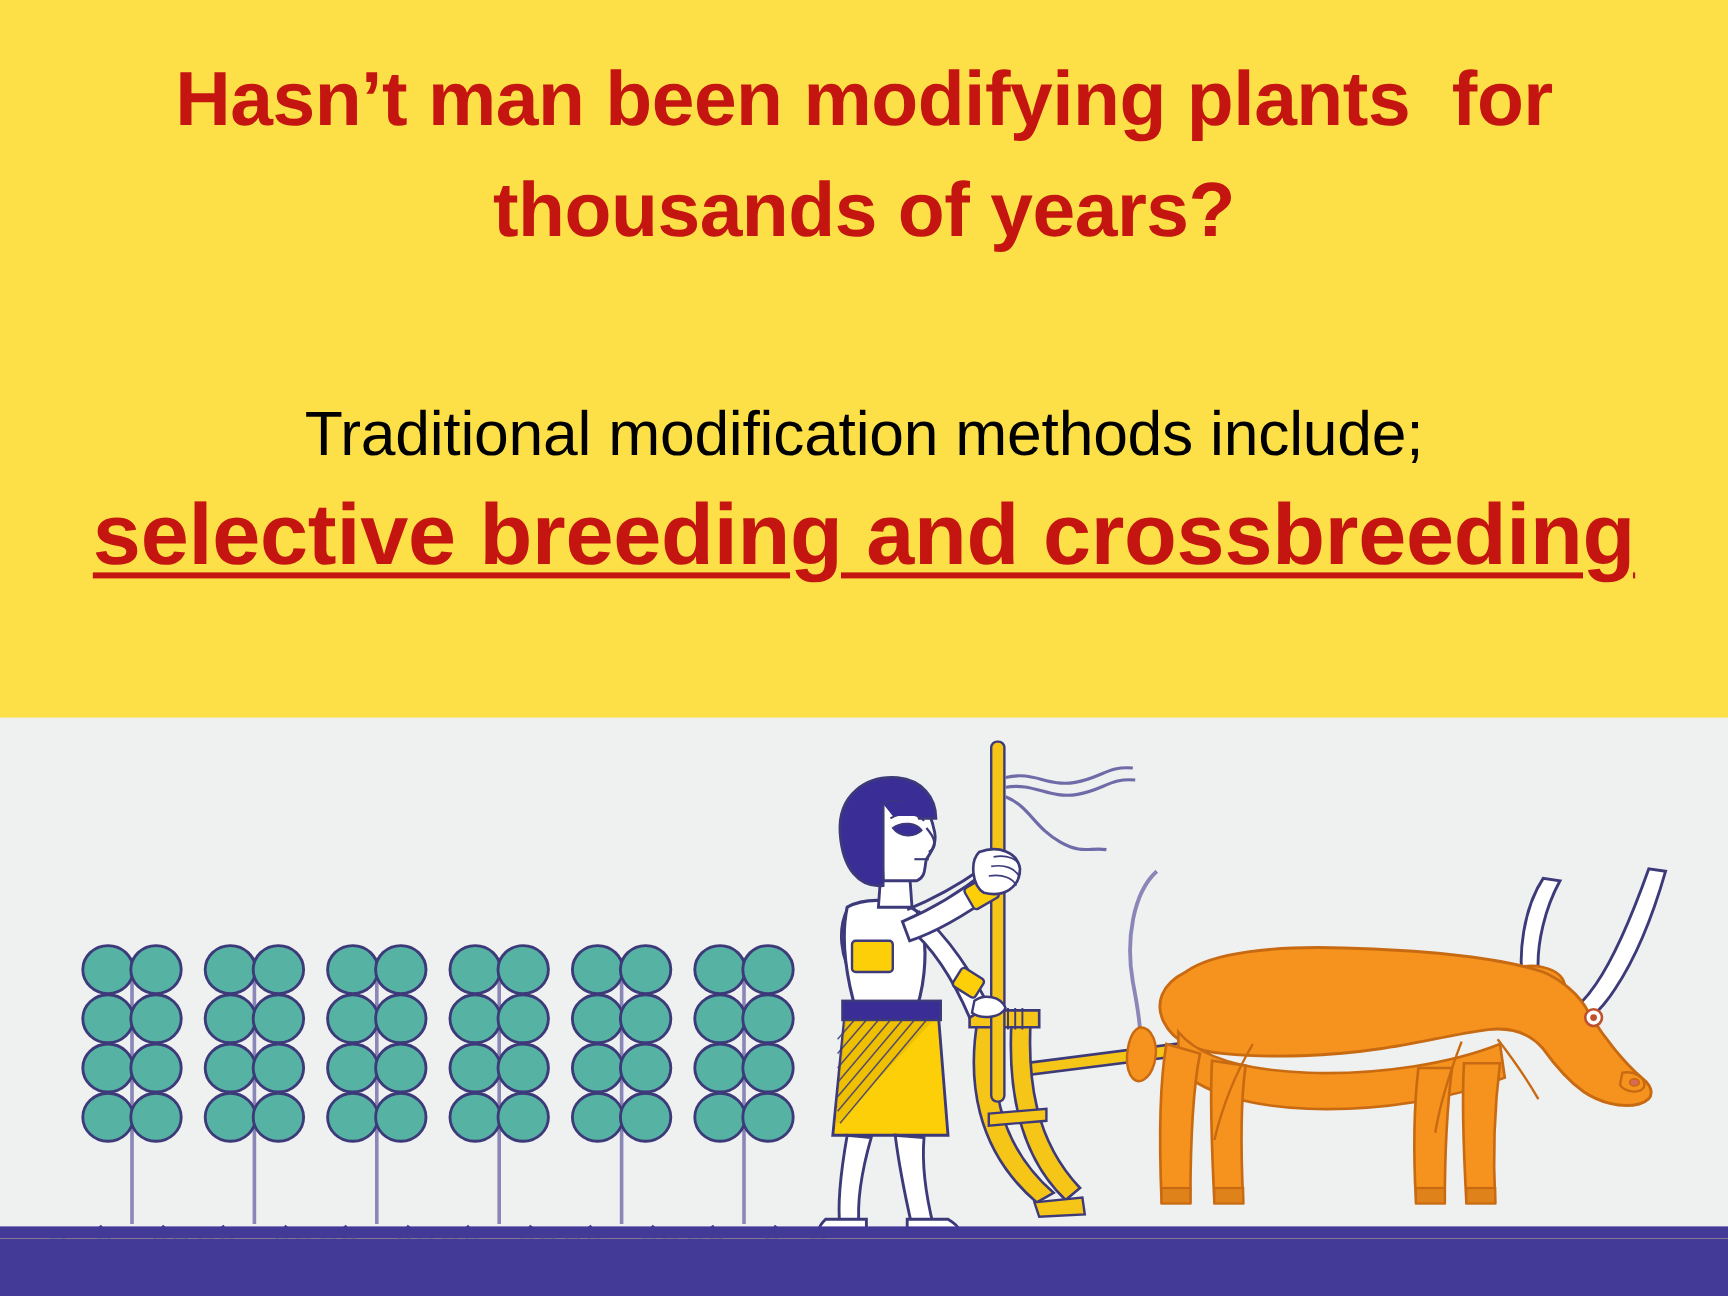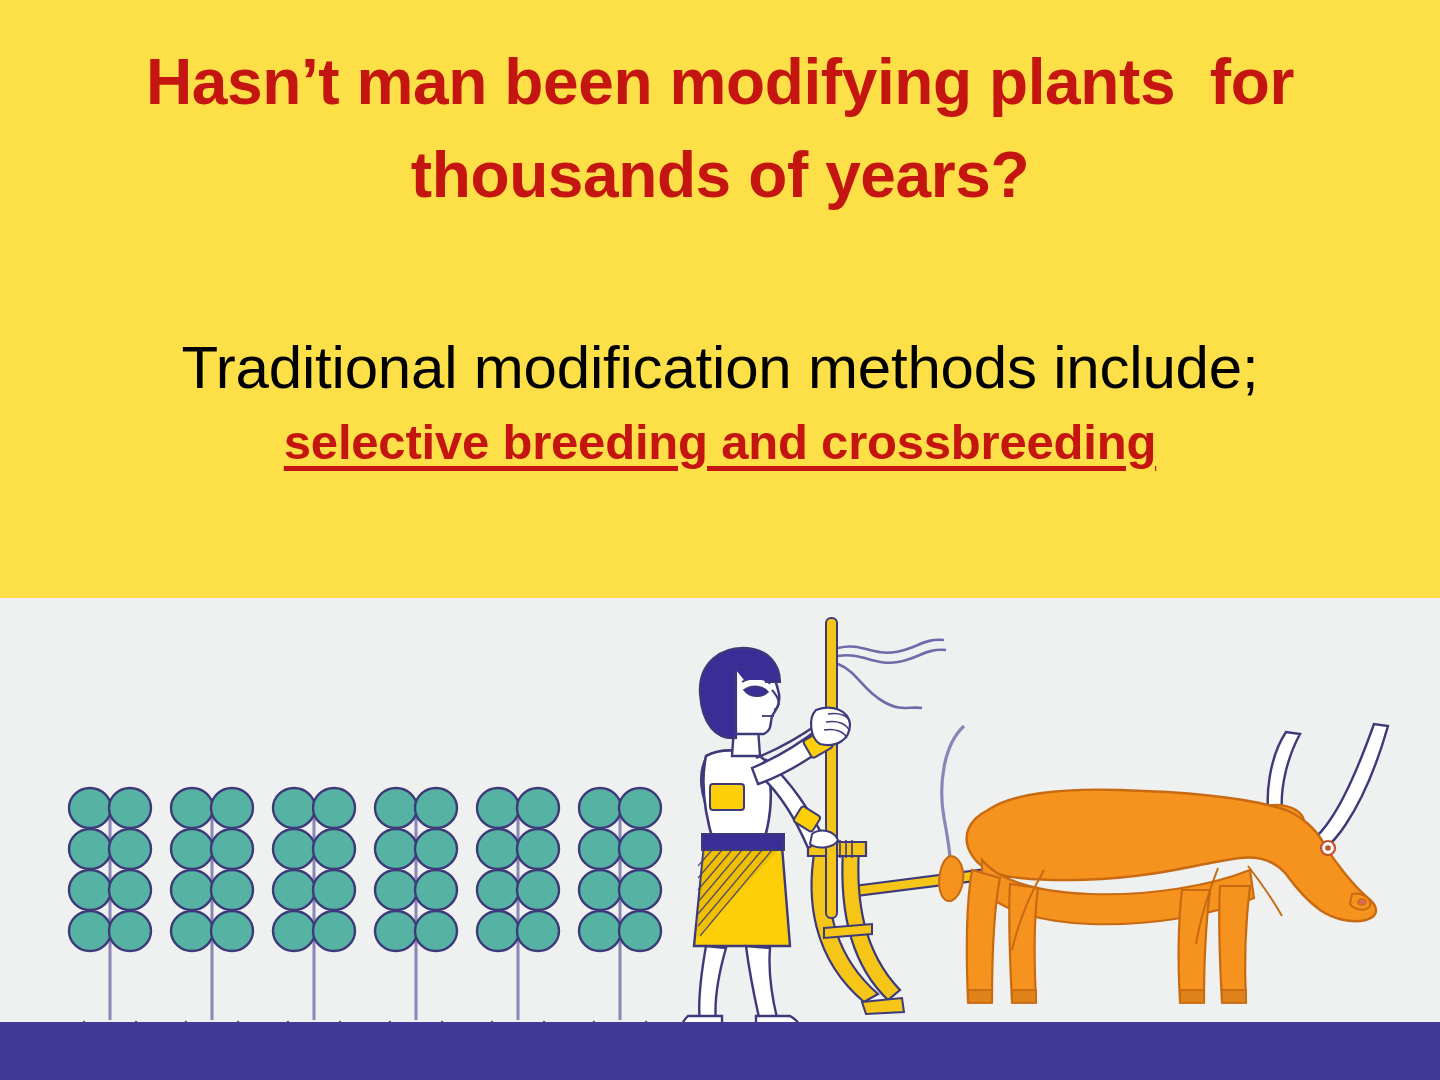--- a/index.html
+++ b/index.html
@@ -51,31 +51,31 @@
     top: 327px;
     width: 1360px;
     text-align: center;
   }
 
   #body-line-1 {
     display: block;
     color: #000000;
     font-family: "Liberation Sans Narrow", "Liberation Sans", sans-serif;
     font-weight: normal;
-    font-size: 60px;
+    font-size: 52px;
     line-height: 1.36;
     letter-spacing: -0.2px;
   }
 
   #body-line-2 {
     display: inline-block;
     color: #c41510;
     font-family: "Liberation Sans Narrow", "Liberation Sans", sans-serif;
     font-weight: bold;
-    font-size: 49px;
+    font-size: 72px;
     line-height: 1.36;
     letter-spacing: -0.2px;
     text-decoration: underline;
     text-underline-offset: 7px;
     text-decoration-thickness: 5px;
   }
 
   
   #illustration-panel {
     position: absolute;

